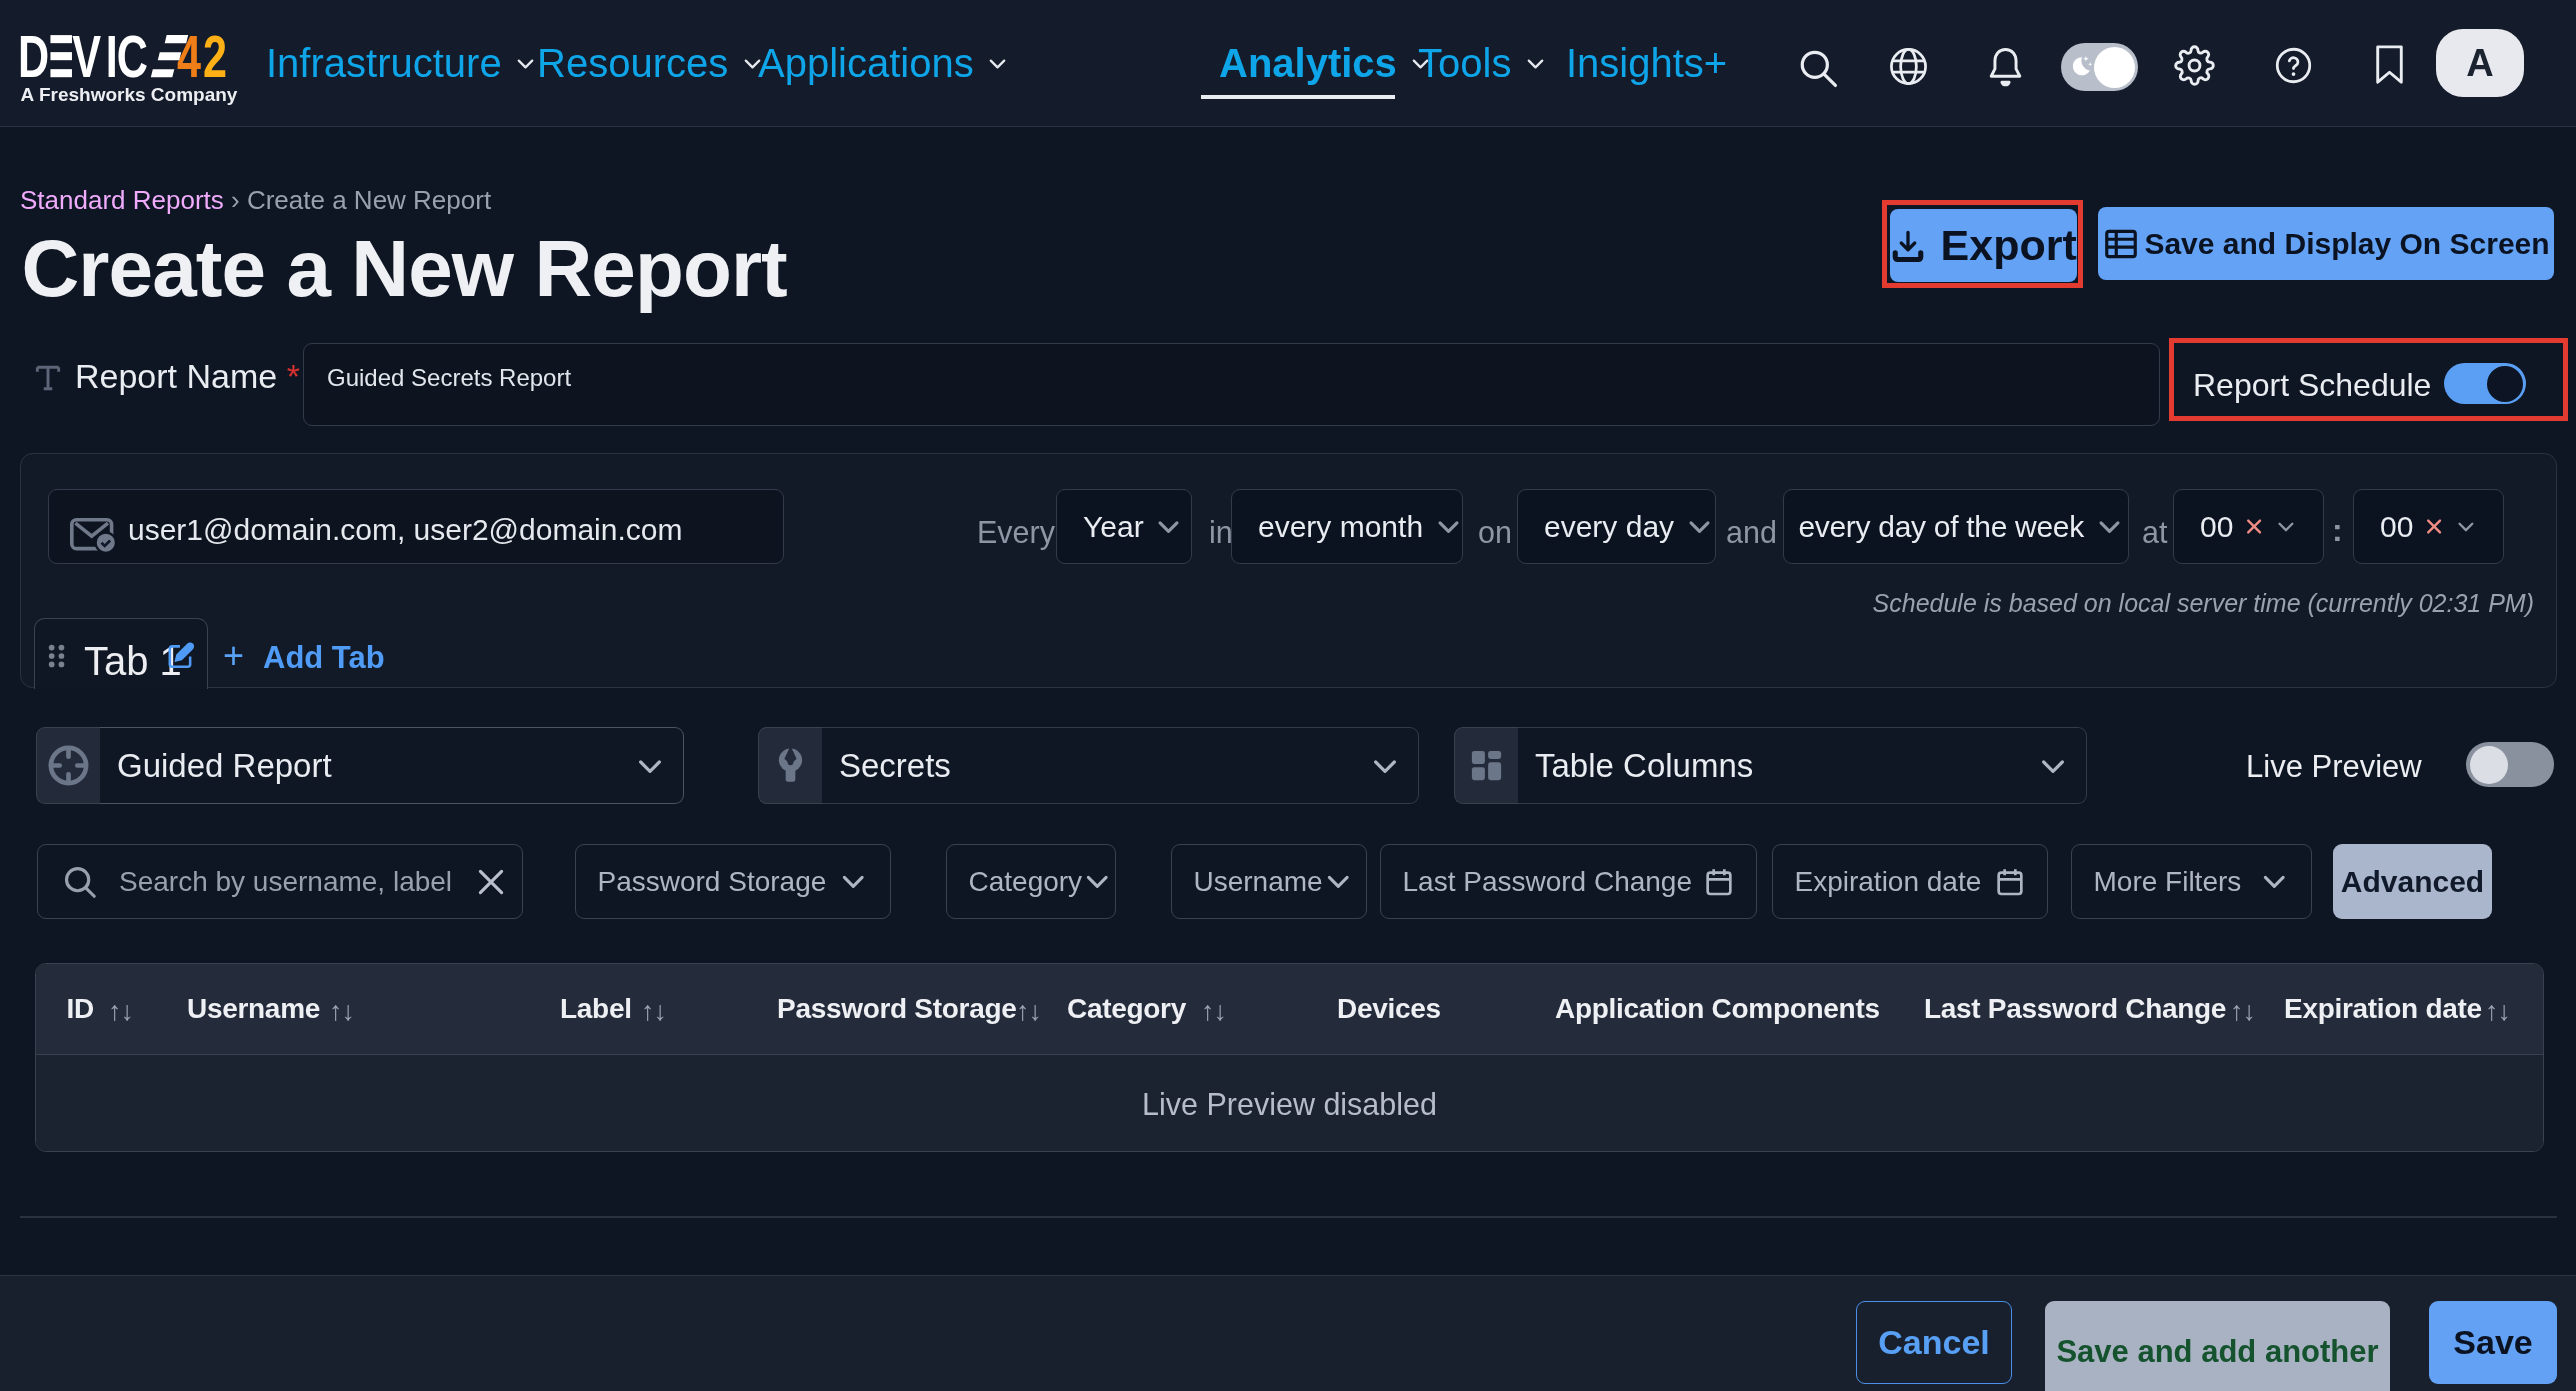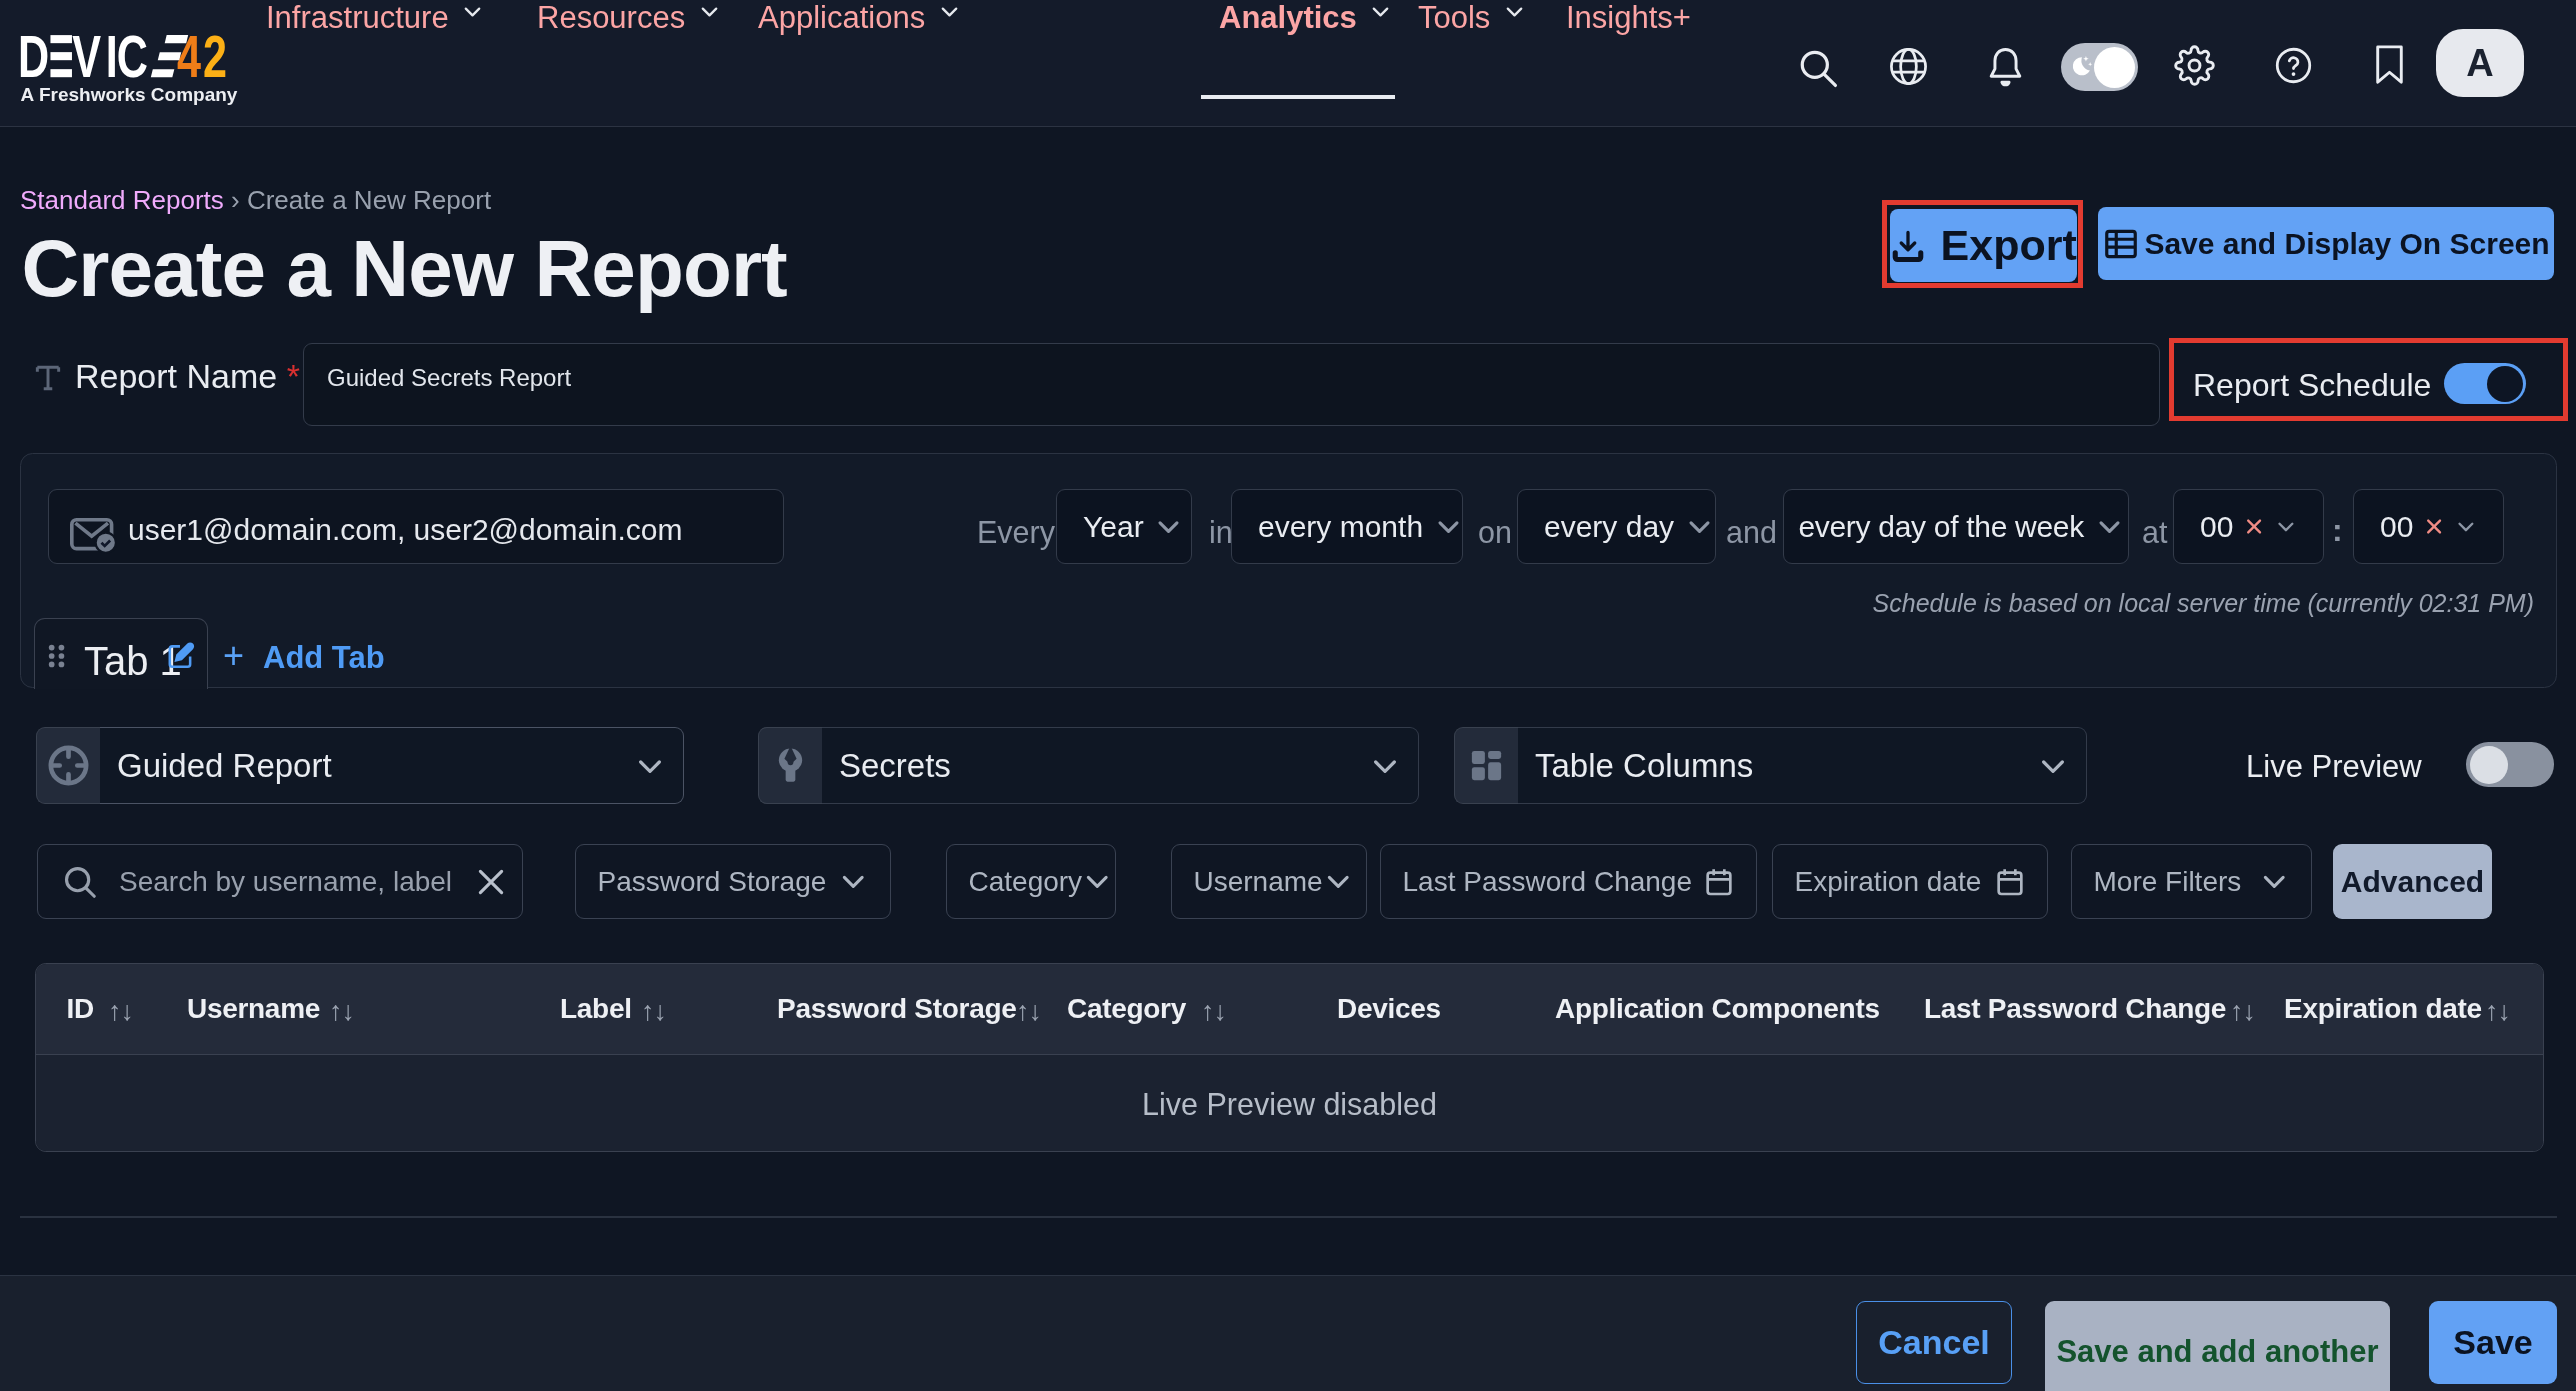--- a/index.html
+++ b/index.html
@@ -2,21 +2,21 @@
 <html style="font-size:14.4px"><head>
 <meta charset="utf-8">
 <style>
   html,body{margin:0;padding:0}
   body{width:2576px;height:1391px;background:#0f1623;font-family:"Liberation Sans",sans-serif;position:relative;overflow:hidden;color:#e9ecf1}
   .abs{position:absolute}
   svg{display:block}
 
   
   #nav{position:absolute;left:0;top:0;width:2576px;height:126px;background:#141b2a;border-bottom:1.8px solid #2c3342}
-  .navitem{position:absolute;top:0;height:126px;display:flex;align-items:flex-start;gap:12.6px;color:#fca5a5;font-size:31px}
+  .navitem{position:absolute;top:0;height:126px;display:flex;align-items:center;gap:12.6px;color:#0ea5e9;font-size:40px}
   .chev{width:23px;height:23px}
   #logo{position:absolute;left:20px;top:34px}
   #logosub{position:absolute;left:20.6px;top:84px;color:#eceef2;font-size:19px;font-weight:bold;letter-spacing:0px}
 
   
   .bluebtn{position:absolute;background:#63a2f5;border-radius:8px;display:flex;align-items:center;justify-content:center;gap:14.4px;color:#0b1322;font-weight:bold;font-size:43px;white-space:nowrap}
   .redrect{position:absolute;border:5.4px solid #e33b30;box-sizing:border-box}
 
   
   .ctl{position:absolute;background:#0d141f;border:1.8px solid #333b4a;border-radius:9px;box-sizing:border-box}

